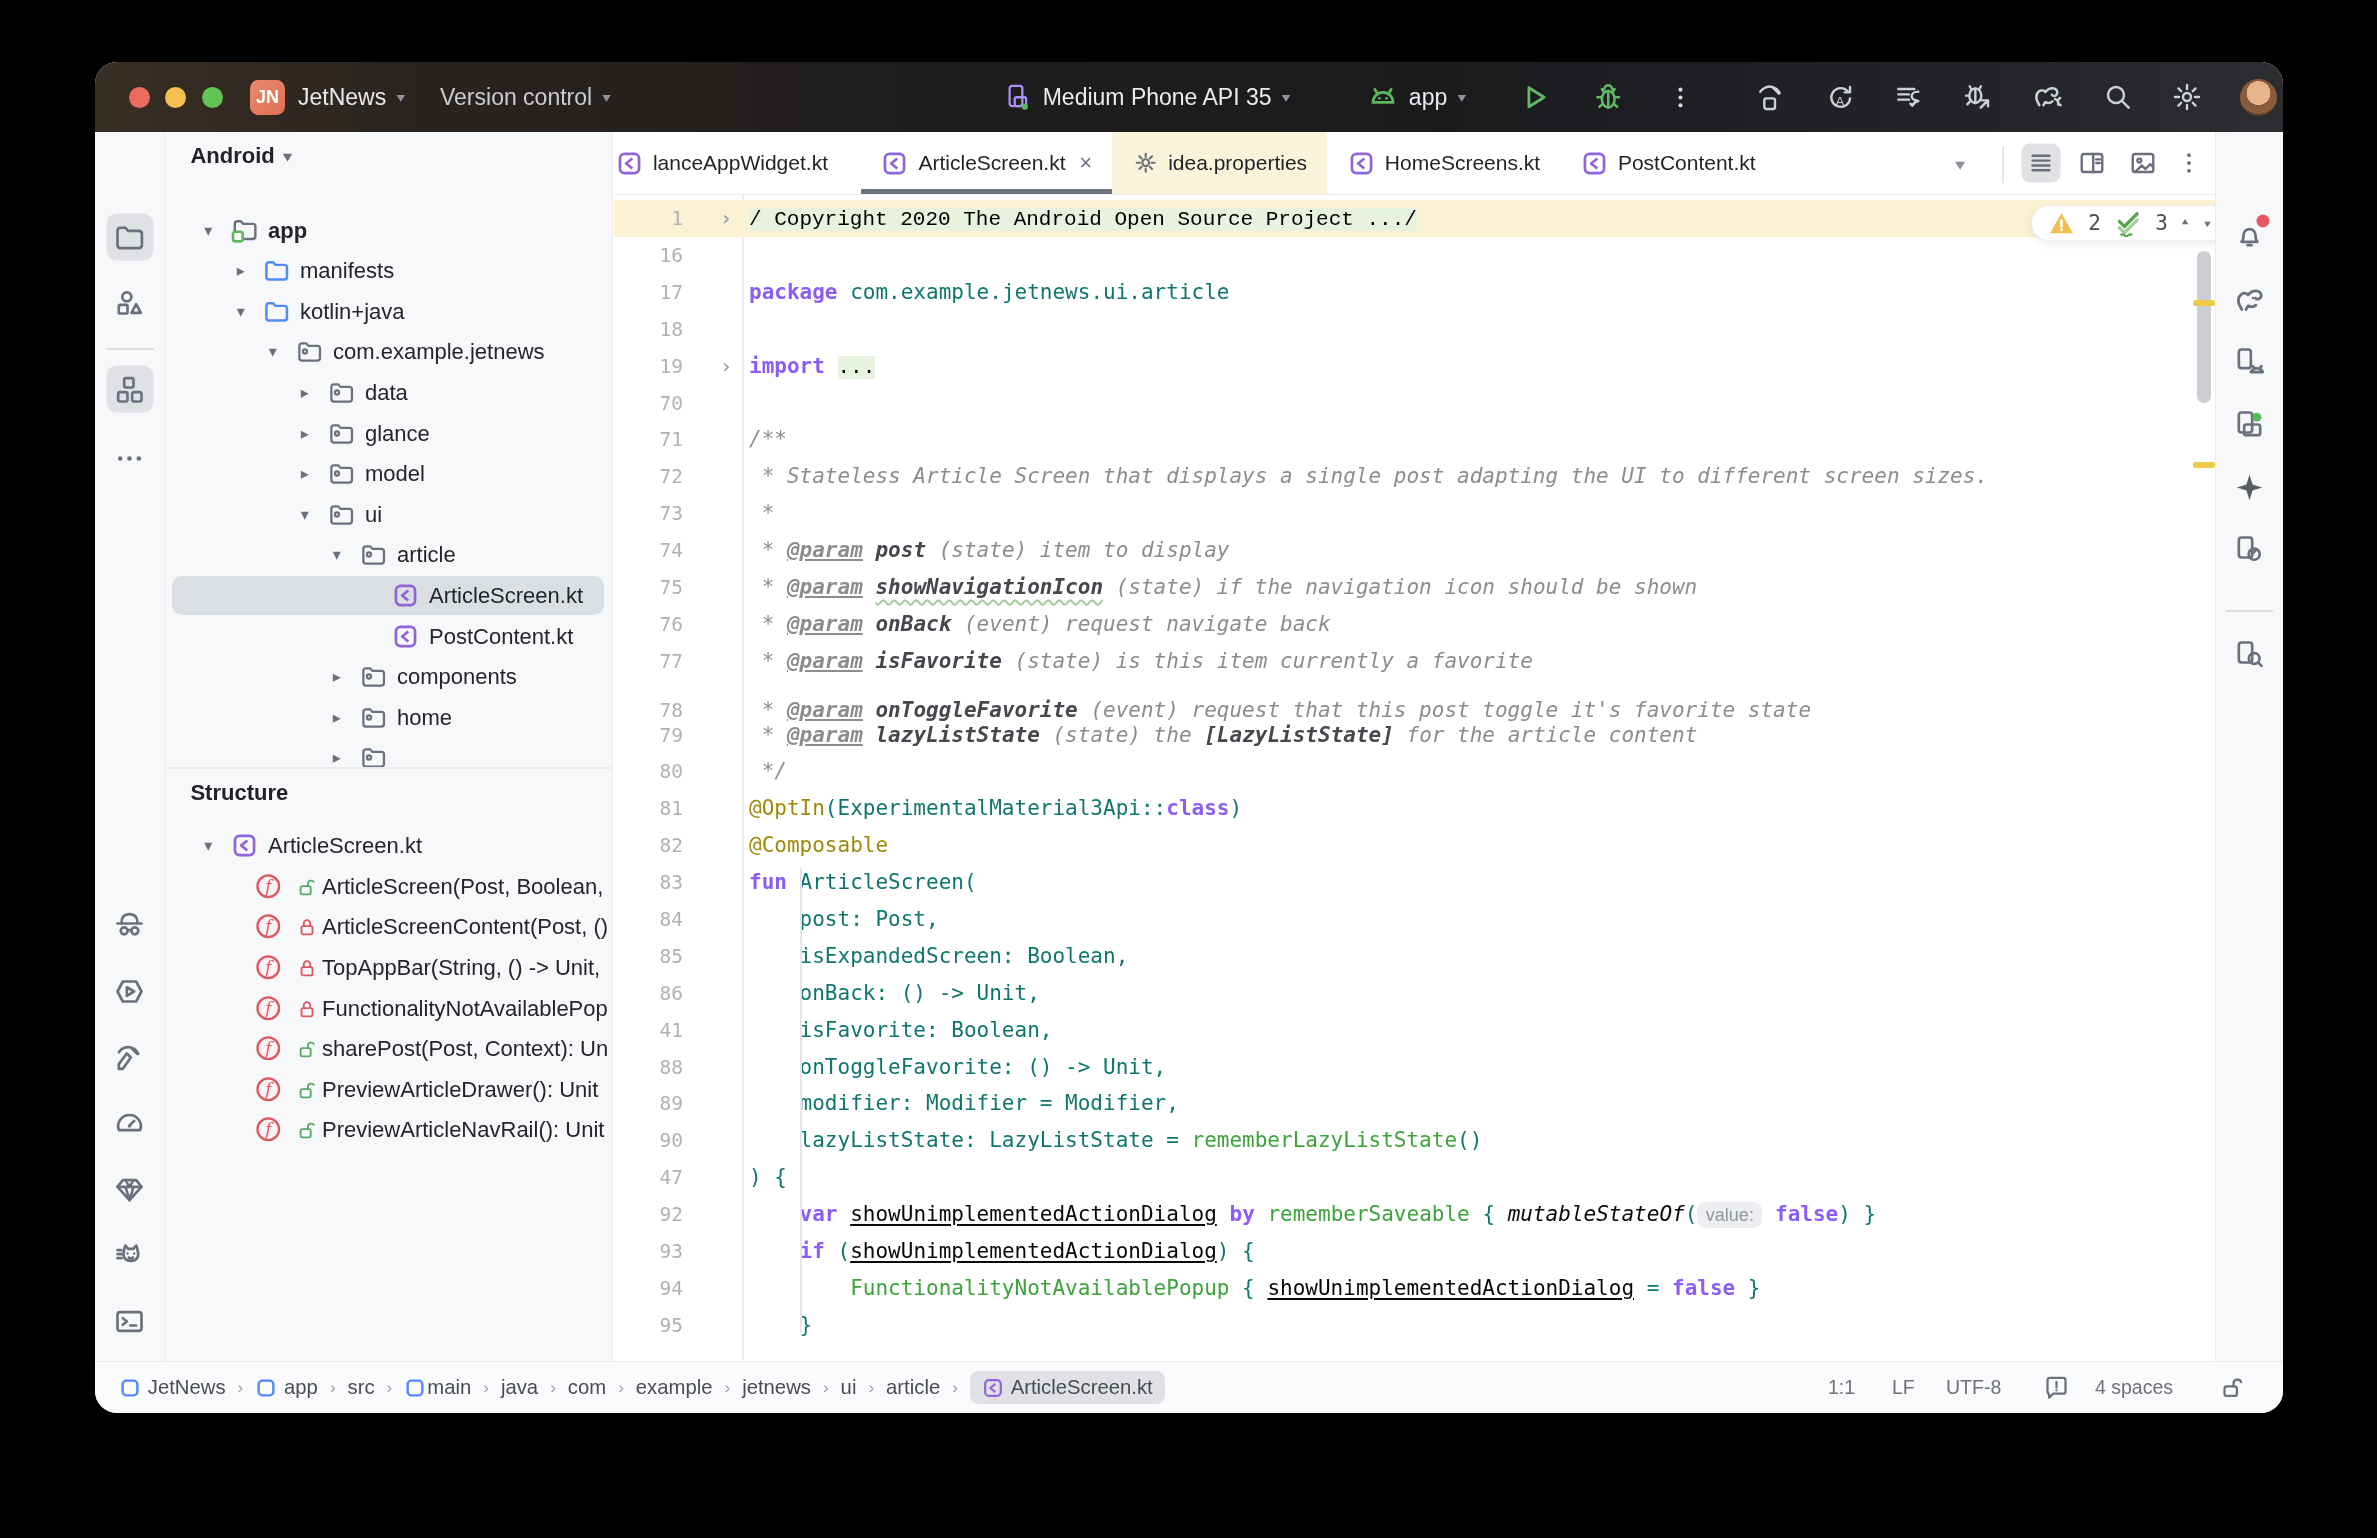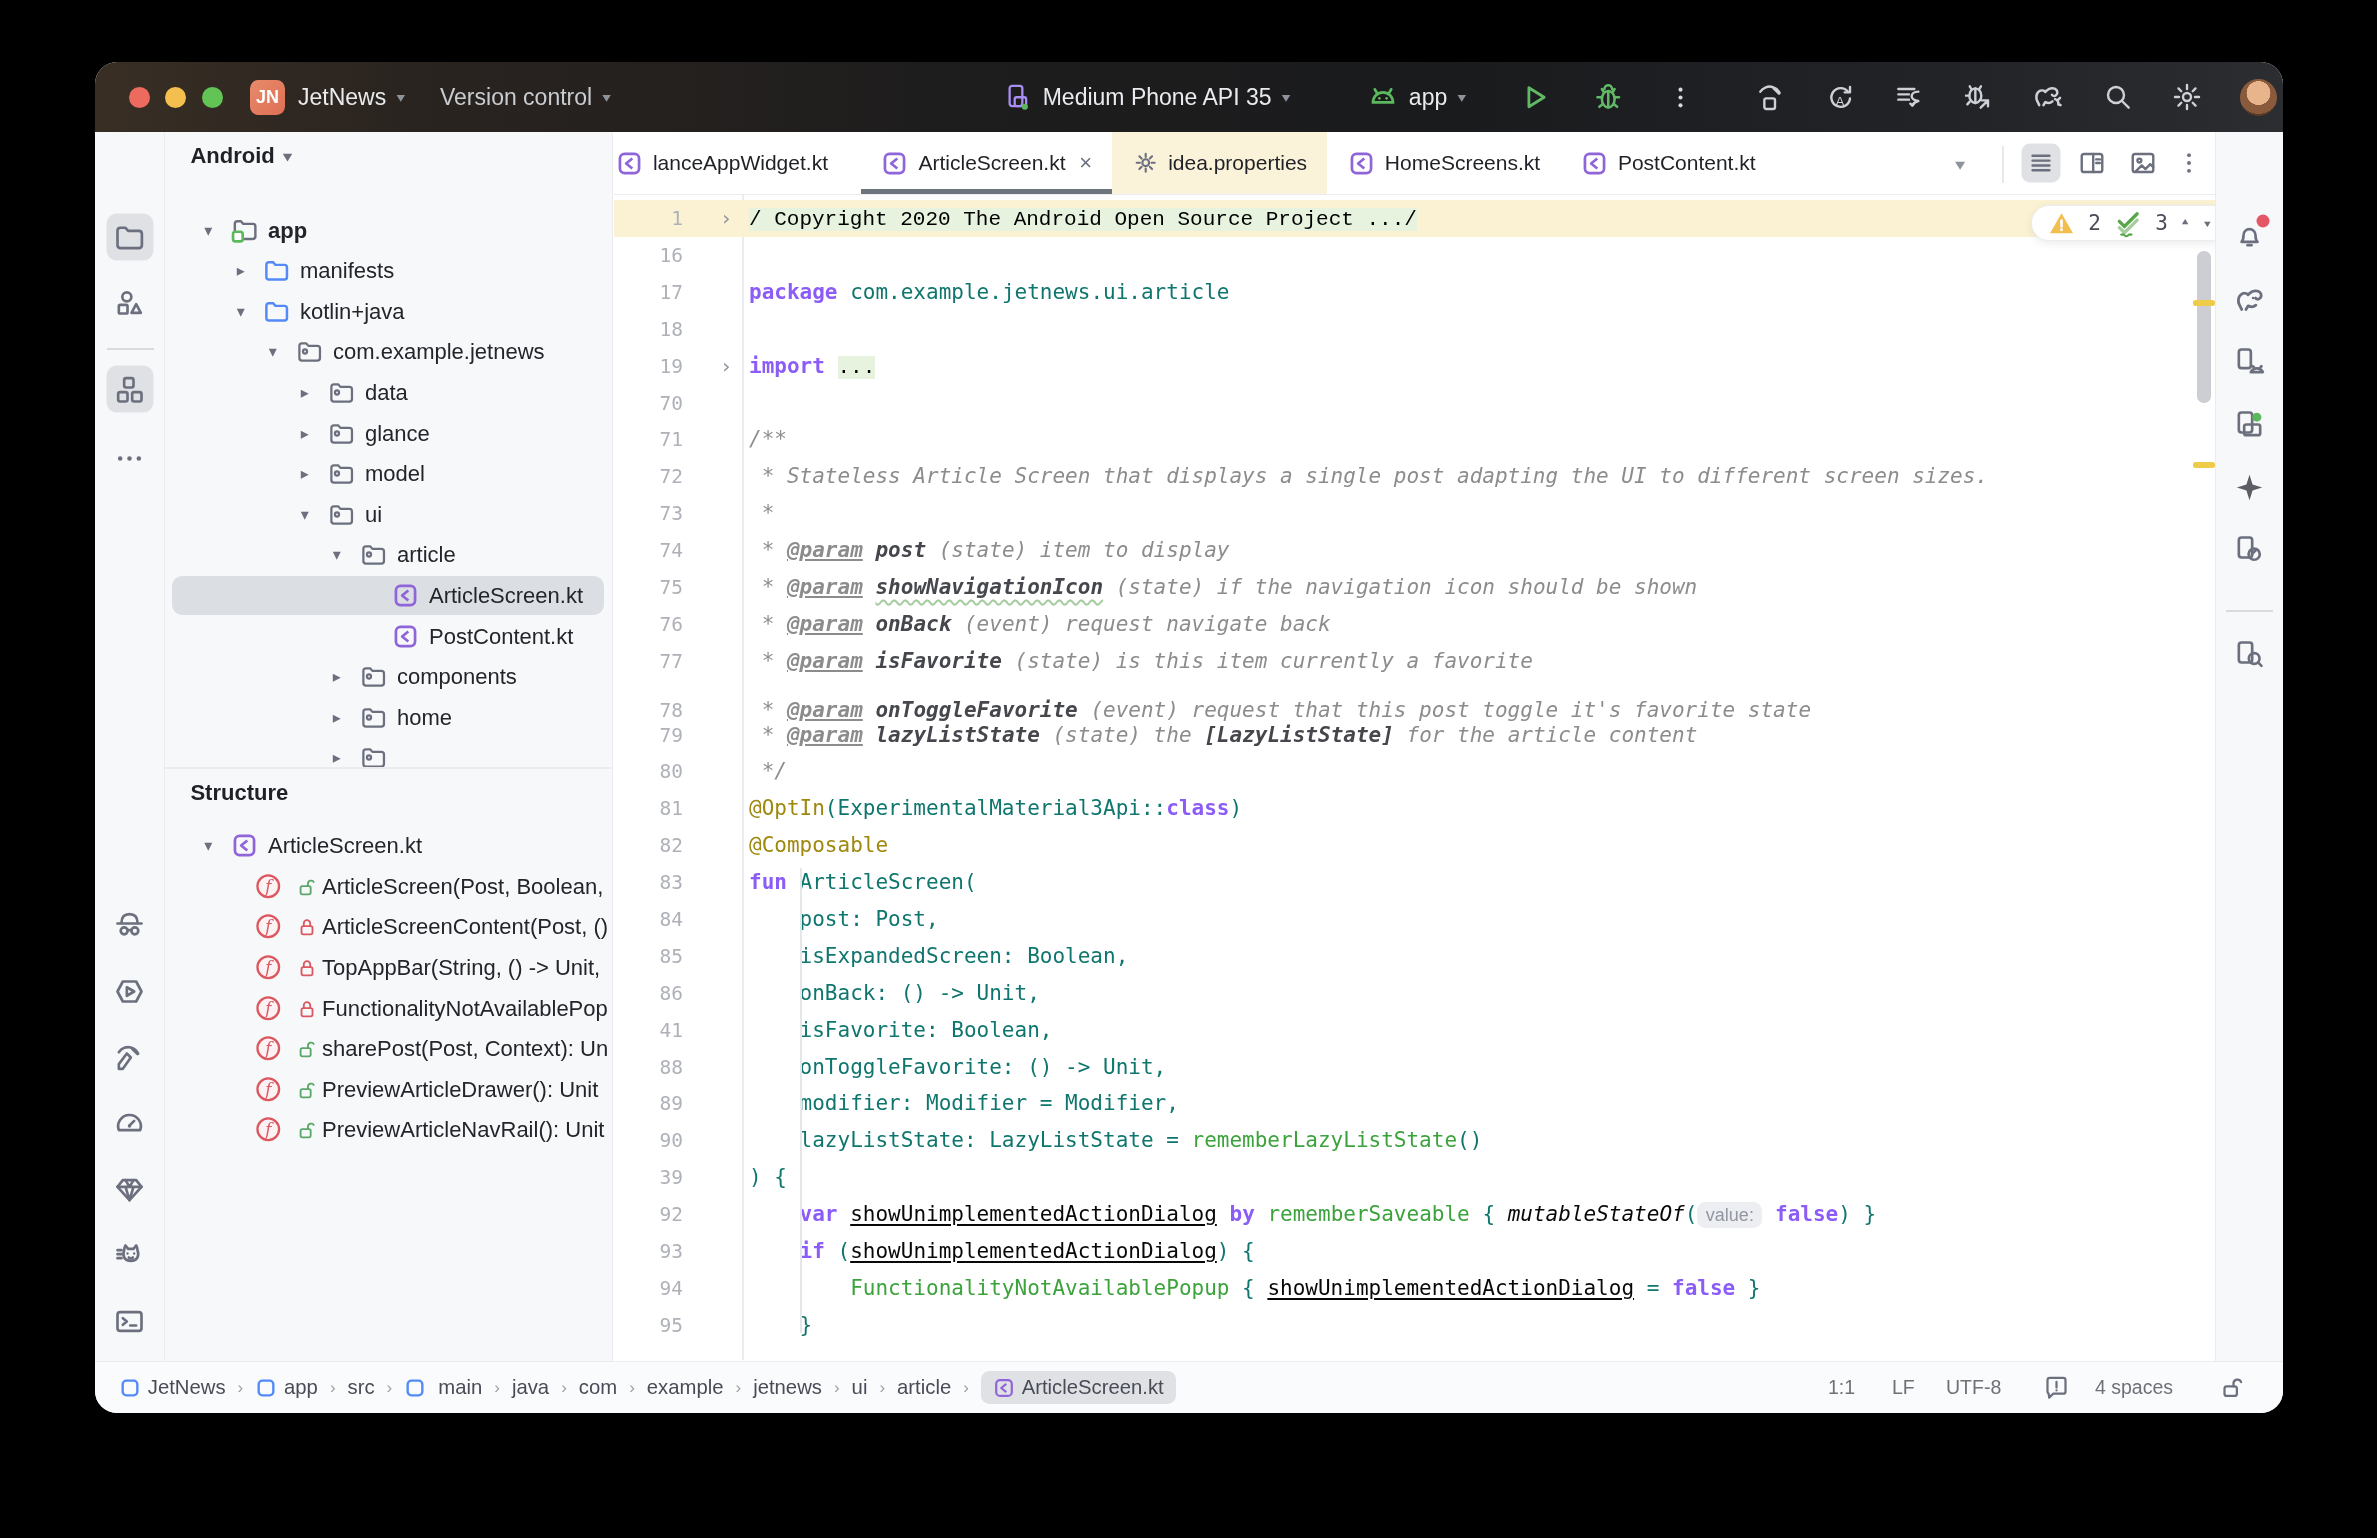--- a/index.html
+++ b/index.html
@@ -658,21 +658,21 @@
           <div class="cl" style="top: 595px;"><span class="ln">81</span><span class="ct"><span class="tok-ann">@OptIn</span><span class="tok-d">(ExperimentalMaterial3Api::</span><span class="tok-kw">class</span><span class="tok-d">)</span></span></div>
           <div class="cl" style="top: 632px;"><span class="ln">82</span><span class="ct"><span class="tok-ann">@Composable</span></span></div>
           <div class="cl" style="top: 669px;"><span class="ln">83</span><span class="ct"><span class="tok-kw">fun</span><span class="tok-d"> ArticleScreen(</span></span></div>
           <div class="cl" style="top: 706px;"><span class="ln">84</span><span class="ct"><span class="tok-d">    post: Post,</span></span></div>
           <div class="cl" style="top: 743px;"><span class="ln">85</span><span class="ct"><span class="tok-d">    isExpandedScreen: Boolean,</span></span></div>
           <div class="cl" style="top: 780px;"><span class="ln">86</span><span class="ct"><span class="tok-d">    onBack: () -&gt; Unit,</span></span></div>
           <div class="cl" style="top: 817px;"><span class="ln">41</span><span class="ct"><span class="tok-d">    isFavorite: Boolean,</span></span></div>
           <div class="cl" style="top: 854px;"><span class="ln">88</span><span class="ct"><span class="tok-d">    onToggleFavorite: () -&gt; Unit,</span></span></div>
           <div class="cl" style="top: 890px;"><span class="ln">89</span><span class="ct"><span class="tok-d">    modifier: Modifier = Modifier,</span></span></div>
           <div class="cl" style="top: 927px;"><span class="ln">90</span><span class="ct"><span class="tok-d">    lazyListState: LazyListState = </span><span class="tok-fn">rememberLazyListState</span><span class="tok-d">()</span></span></div>
-          <div class="cl" style="top: 964px;"><span class="ln">39</span><span class="ct"><span class="tok-d">) {</span></span></div>
+          <div class="cl" style="top: 964px;"><span class="ln">47</span><span class="ct"><span class="tok-d">) {</span></span></div>
           <div class="cl" style="top: 1001px;"><span class="ln">92</span><span class="ct"><span class="tok-d">    </span><span class="tok-kw">var</span><span class="tok-d"> </span><span class="tok-u">showUnimplementedActionDialog</span><span class="tok-d"> </span><span class="tok-kw">by</span><span class="tok-d"> </span><span class="tok-fn">rememberSaveable</span><span class="tok-d"> { </span><span class="tok-it">mutableStateOf</span><span class="tok-d">(</span><span class="tok-hint">value:</span><span class="tok-d"> </span><span class="tok-kw">false</span><span class="tok-d">) }</span></span></div>
           <div class="cl" style="top: 1038px;"><span class="ln">93</span><span class="ct"><span class="tok-d">    </span><span class="tok-kw">if</span><span class="tok-d"> (</span><span class="tok-u">showUnimplementedActionDialog</span><span class="tok-d">) {</span></span></div>
           <div class="cl" style="top: 1075px;"><span class="ln">94</span><span class="ct"><span class="tok-d">        </span><span class="tok-fn">FunctionalityNotAvailablePopup</span><span class="tok-d"> { </span><span class="tok-u">showUnimplementedActionDialog</span><span class="tok-d"> = </span><span class="tok-kw">false</span><span class="tok-d"> }</span></span></div>
           <div class="cl" style="top: 1112px;"><span class="ln">95</span><span class="ct"><span class="tok-d">    }</span></span></div>
         </div>
       <div class="guide" style="left:186px;top:673px;height:465px;"></div>
       <div class="inspect" style="left:1417px;top:10.2px;">
         <span style="display:inline-flex;">
             <svg width="29" height="29" viewBox="0 0 24 24">
               <path d="M12 3.5 21.5 20h-19z" fill="#F2BE4F"></path>
@@ -773,21 +773,21 @@
               <rect x="4" y="4" width="16" height="16" rx="4" fill="none" stroke="#548AF7" stroke-width="2.6"></rect>
             </svg>
           </span>
           <span>app</span>
         </span>
         <span class="crumbsep">›</span>
         <span style="display: inline-flex; align-items: center; gap: 6.8px;">
           <span>src</span>
         </span>
         <span class="crumbsep">›</span>
-        <span style="display: inline-flex; align-items: center; gap: 12px; justify-content: space-between;">
+        <span style="display: inline-flex; align-items: center; gap: 1px; justify-content: space-between;">
           <span style="display:inline-flex;">
             <svg width="22" height="22" viewBox="0 0 24 24">
               <rect x="4" y="4" width="16" height="16" rx="4" fill="none" stroke="#548AF7" stroke-width="2.6"></rect>
             </svg>
           </span>
           <span>main</span>
         </span>
         <span class="crumbsep">›</span>
         <span style="display: inline-flex; align-items: center; gap: 6.8px;">
           <span>java</span>

